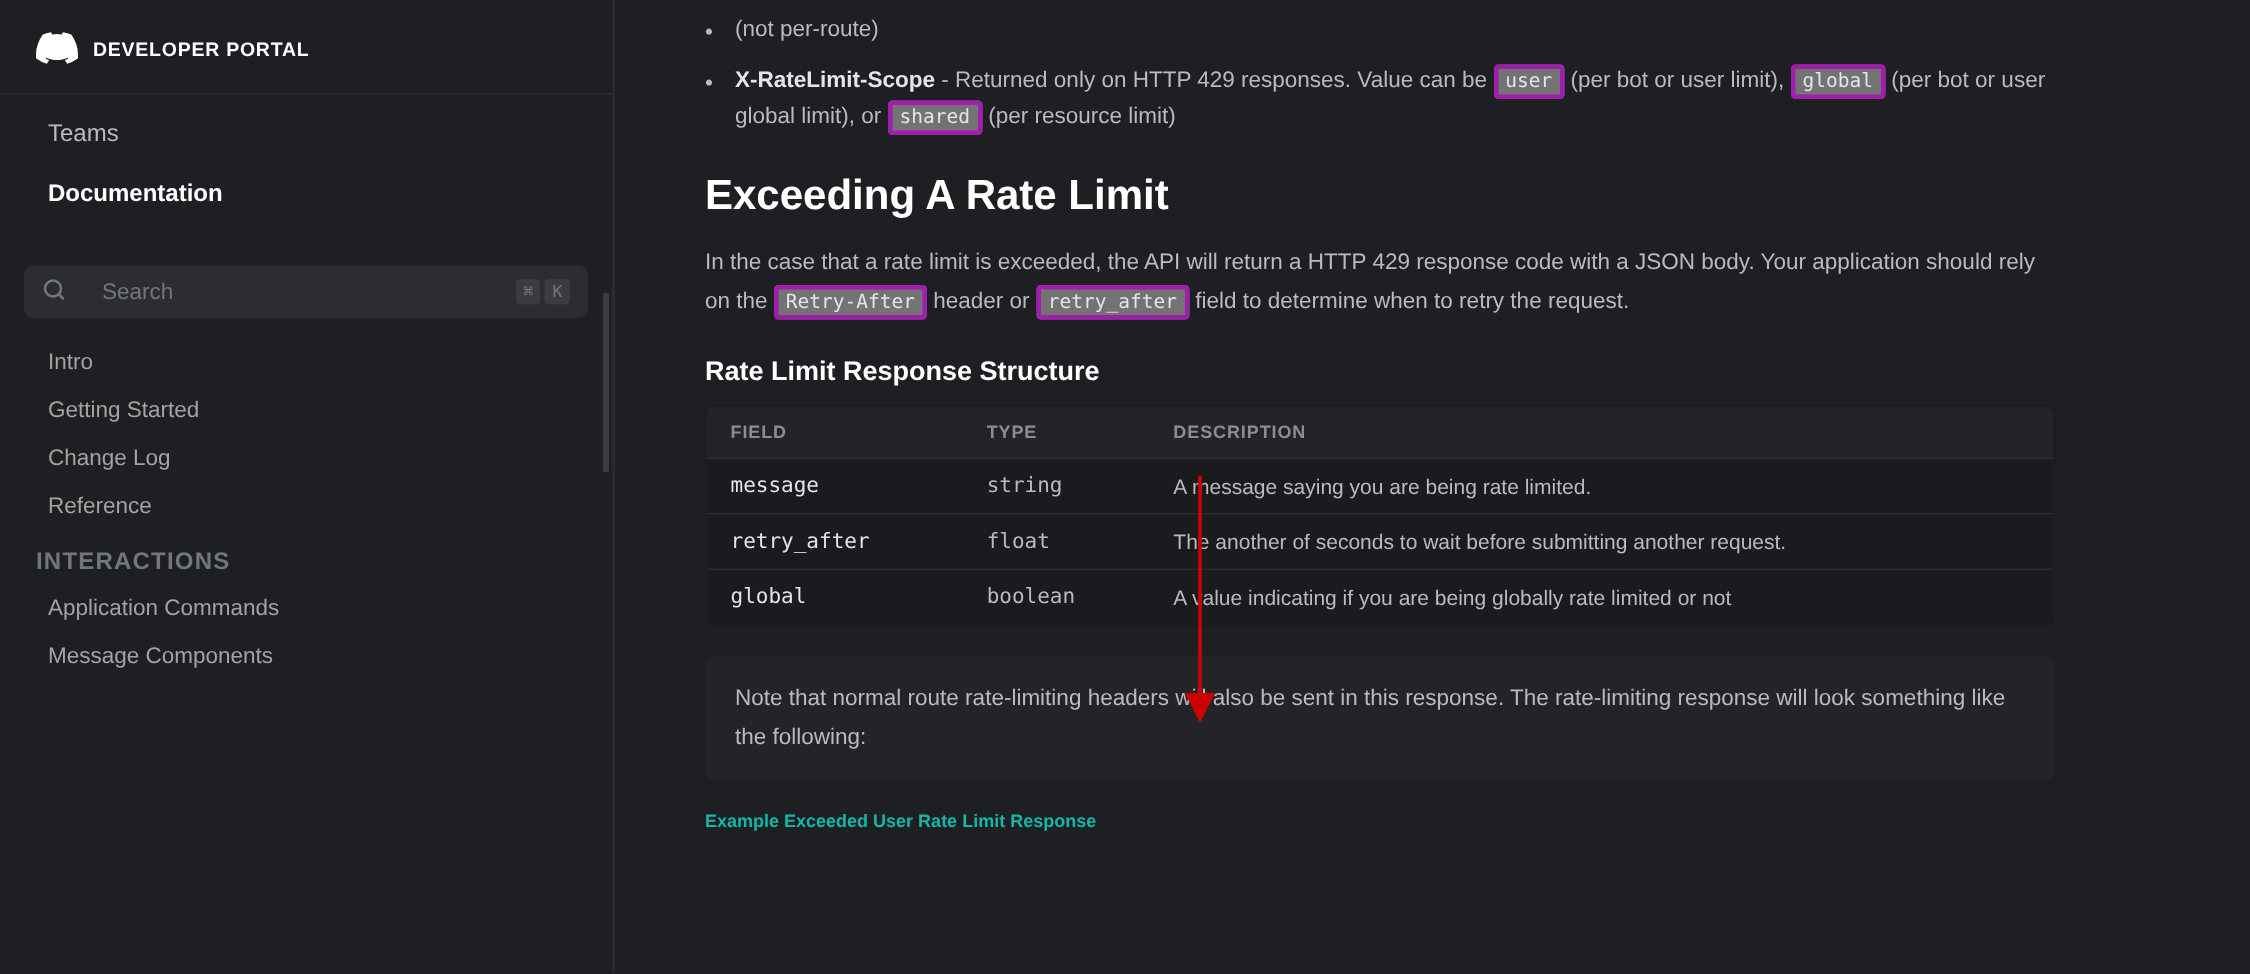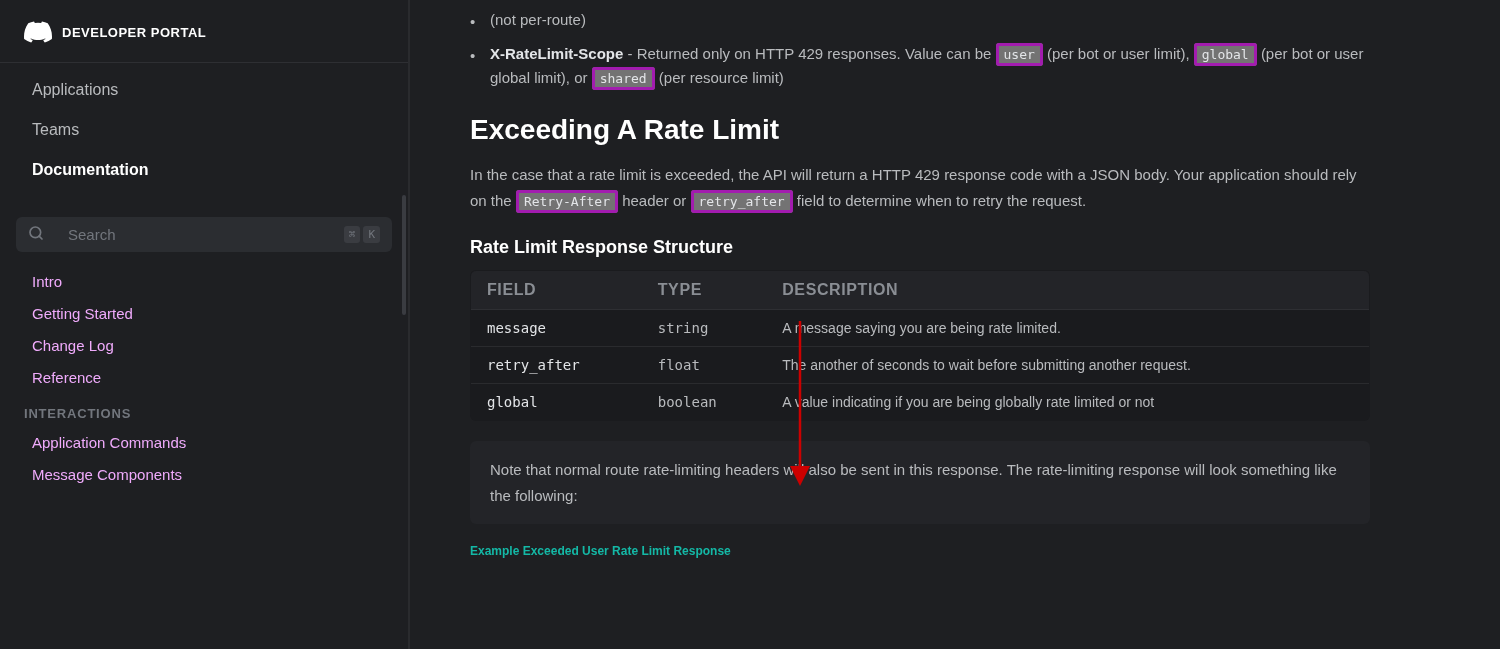--- a/index.html
+++ b/index.html
@@ -101,28 +101,28 @@
       padding: 2px 5px;
       font-size: 11px;
       color: #72767d;
       font-family: monospace;
     }
 
     .sidebar-doc-item {
       padding: 7px 24px;
       cursor: pointer;
       font-size: 15px;
-      color: #f0abfc;
+      color: #a3a3a3;
       margin: 0 8px 1px 8px;
       border-radius: 4px;
     }
 
     .sidebar-section-label {
       padding: 12px 24px 6px 24px;
-      font-size: 13px;
+      font-size: 16px;
       font-weight: 700;
       color: #72767d;
       letter-spacing: 0.8px;
       text-transform: uppercase;
     }
 
     
     .main-content {
       flex: 1;
       background: #1e1f22;
@@ -188,21 +188,21 @@
       background: #1a1b1e;
       border: 1px solid #2e2f33;
       border-radius: 6px;
       overflow: hidden;
       margin-bottom: 20px;
     }
 
     .data-table th {
       background: #232428;
       color: #8a8e94;
-      font-size: 16px;
+      font-size: 12px;
       font-weight: 700;
       letter-spacing: 0.6px;
       text-transform: uppercase;
       padding: 10px 16px;
       text-align: left;
       border-bottom: 1px solid #2e2f33;
     }
 
     .data-table td {
       padding: 10px 16px;
@@ -276,23 +276,20 @@
 <div class="sidebar">
   <div class="sidebar-header">
     <svg class="discord-logo" viewBox="0 0 24 24" fill="white">
       <path d="M20.317 4.492c-1.53-.69-3.17-1.2-4.885-1.49a.075.075 0 0 0-.079.036c-.21.369-.444.85-.608 1.23a18.566 18.566 0 0 0-5.487 0 12.36 12.36 0 0 0-.617-1.23A.077.077 0 0 0 8.562 3c-1.714.29-3.354.8-4.885 1.491a.07.07 0 0 0-.032.027C.533 9.093-.32 13.555.099 17.961a.08.08 0 0 0 .031.055 20.03 20.03 0 0 0 5.993 2.98.078.078 0 0 0 .084-.026c.462-.62.874-1.275 1.226-1.963.021-.04.001-.088-.041-.104a13.201 13.201 0 0 1-1.872-.878.075.075 0 0 1-.008-.125c.126-.093.252-.19.372-.287a.075.075 0 0 1 .078-.01c3.927 1.764 8.18 1.764 12.061 0a.075.075 0 0 1 .079.009c.12.098.245.195.372.288a.075.075 0 0 1-.006.125c-.598.344-1.22.635-1.873.877a.075.075 0 0 0-.041.105c.36.687.772 1.341 1.225 1.962a.077.077 0 0 0 .084.028 19.963 19.963 0 0 0 6.002-2.981.076.076 0 0 0 .032-.054c.5-5.094-.838-9.52-3.549-13.442a.06.06 0 0 0-.031-.028z"></path>
     </svg>
     <span class="portal-title">DEVELOPER PORTAL</span>
   </div>
 
   <div class="sidebar-divider"></div>
 
-  <div class="sidebar-nav-item">
-    <span>Applications</span>
-  </div>
   <div class="sidebar-nav-item">
     <span>Teams</span>
   </div>
   <div class="sidebar-nav-item active">
     <span>Documentation</span>
   </div>
 
   <div style="margin: 12px 0 4px 0;"></div>
 
   <div class="search-box">

